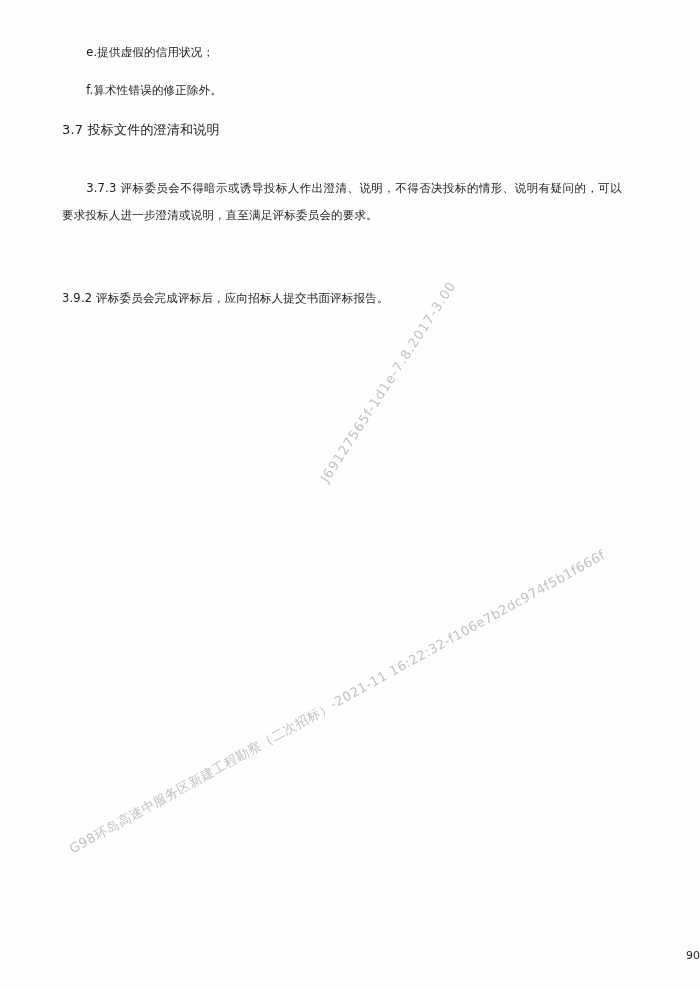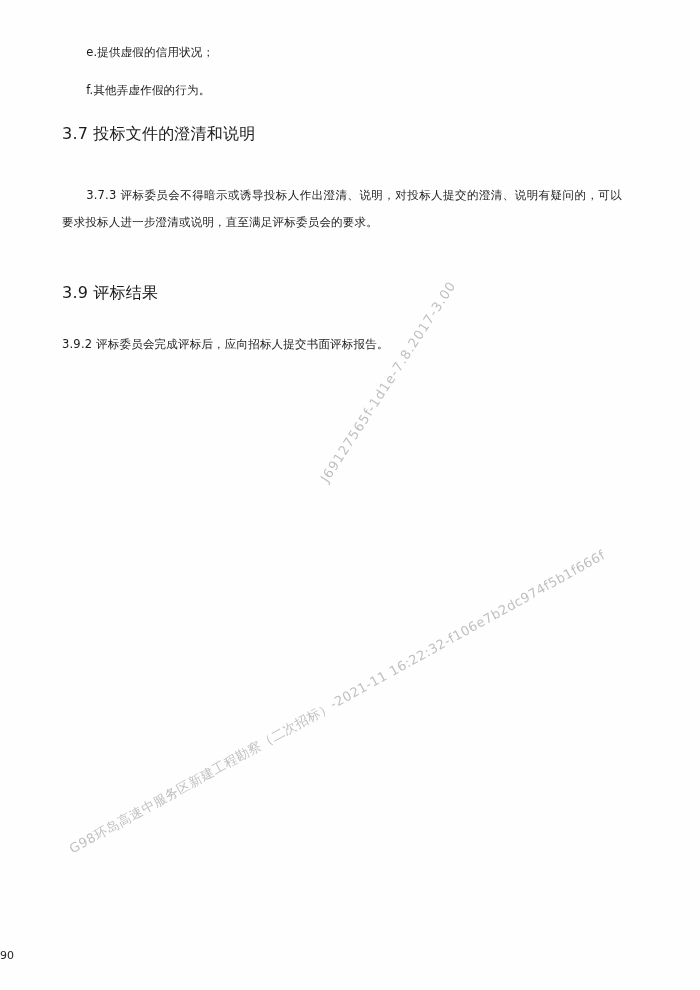--- a/index.html
+++ b/index.html
@@ -33,31 +33,31 @@
   }
   .para {
     margin: 0 16px 2px 0;
     text-align: justify;
     text-justify: inter-ideograph;
   }
   .indent-1 { text-indent: 2.1em; }
   .indent-2 { text-indent: 0; padding-left: 2.1em; }
   .sec-head {
     margin: 0 0 2px 0;
-    font-size: 16px;
+    font-size: 13px;
   }
   .spacer-sm { height: 9px; }
 
   
   .page-number {
     position: absolute;
     bottom: 28px;
     left: 0;
     width: 100%;
-    text-align: left;
+    text-align: right;
     font-size: 11px;
     color: #222;
     z-index: 2;
   }
 
   
   .wm {
     position: absolute;
     z-index: 1;
     color: #b9b9b9;
@@ -94,48 +94,47 @@
   <div class="wm wm-diag-2">G98环岛高速中服务区新建工程勘察（二次招标）-2021-11 16:22:32-f106e7b2dc974f5b1f666f</div>
 
   <div class="doc-body">
 
     <div class="spacer-sm"></div>
 
     <p class="para indent-2">e.提供虚假的信用状况；</p>
 
     <div class="spacer-sm"></div>
 
-    <p class="para indent-2">f.其他弄虚作假的行为。</p>
+    <p class="para indent-2">f.算术性错误的修正除外。</p>
 
     <div class="spacer-sm"></div>
 
     <p class="para sec-head">3.7 投标文件的澄清和说明</p>
 
     <div class="spacer-sm"></div>
 
 
     <div class="spacer-sm"></div>
 
 
     <div class="spacer-sm"></div>
 
-    <p class="para indent-1">3.7.3 评标委员会不得暗示或诱导投标人作出澄清、说明，对投标人提交的澄清、说明有疑问的，可以要求投标人进一步澄清或说明，直至满足评标委员会的要求。</p>
+    <p class="para indent-1">3.7.3 评标委员会不得暗示或诱导投标人作出澄清、说明，不得否决投标的情形、说明有疑问的，可以要求投标人进一步澄清或说明，直至满足评标委员会的要求。</p>
 
     <div class="spacer-sm"></div>
 
 
     <div class="spacer-sm"></div>
 
 
     <div class="spacer-sm"></div>
 
 
     <div class="spacer-sm"></div>
 
-    <p class="para sec-head">3.9 评标结果</p>
 
     <div class="spacer-sm"></div>
 
 
     <div class="spacer-sm"></div>
 
     <p class="para">3.9.2 评标委员会完成评标后，应向招标人提交书面评标报告。</p>
 
   </div>
 

